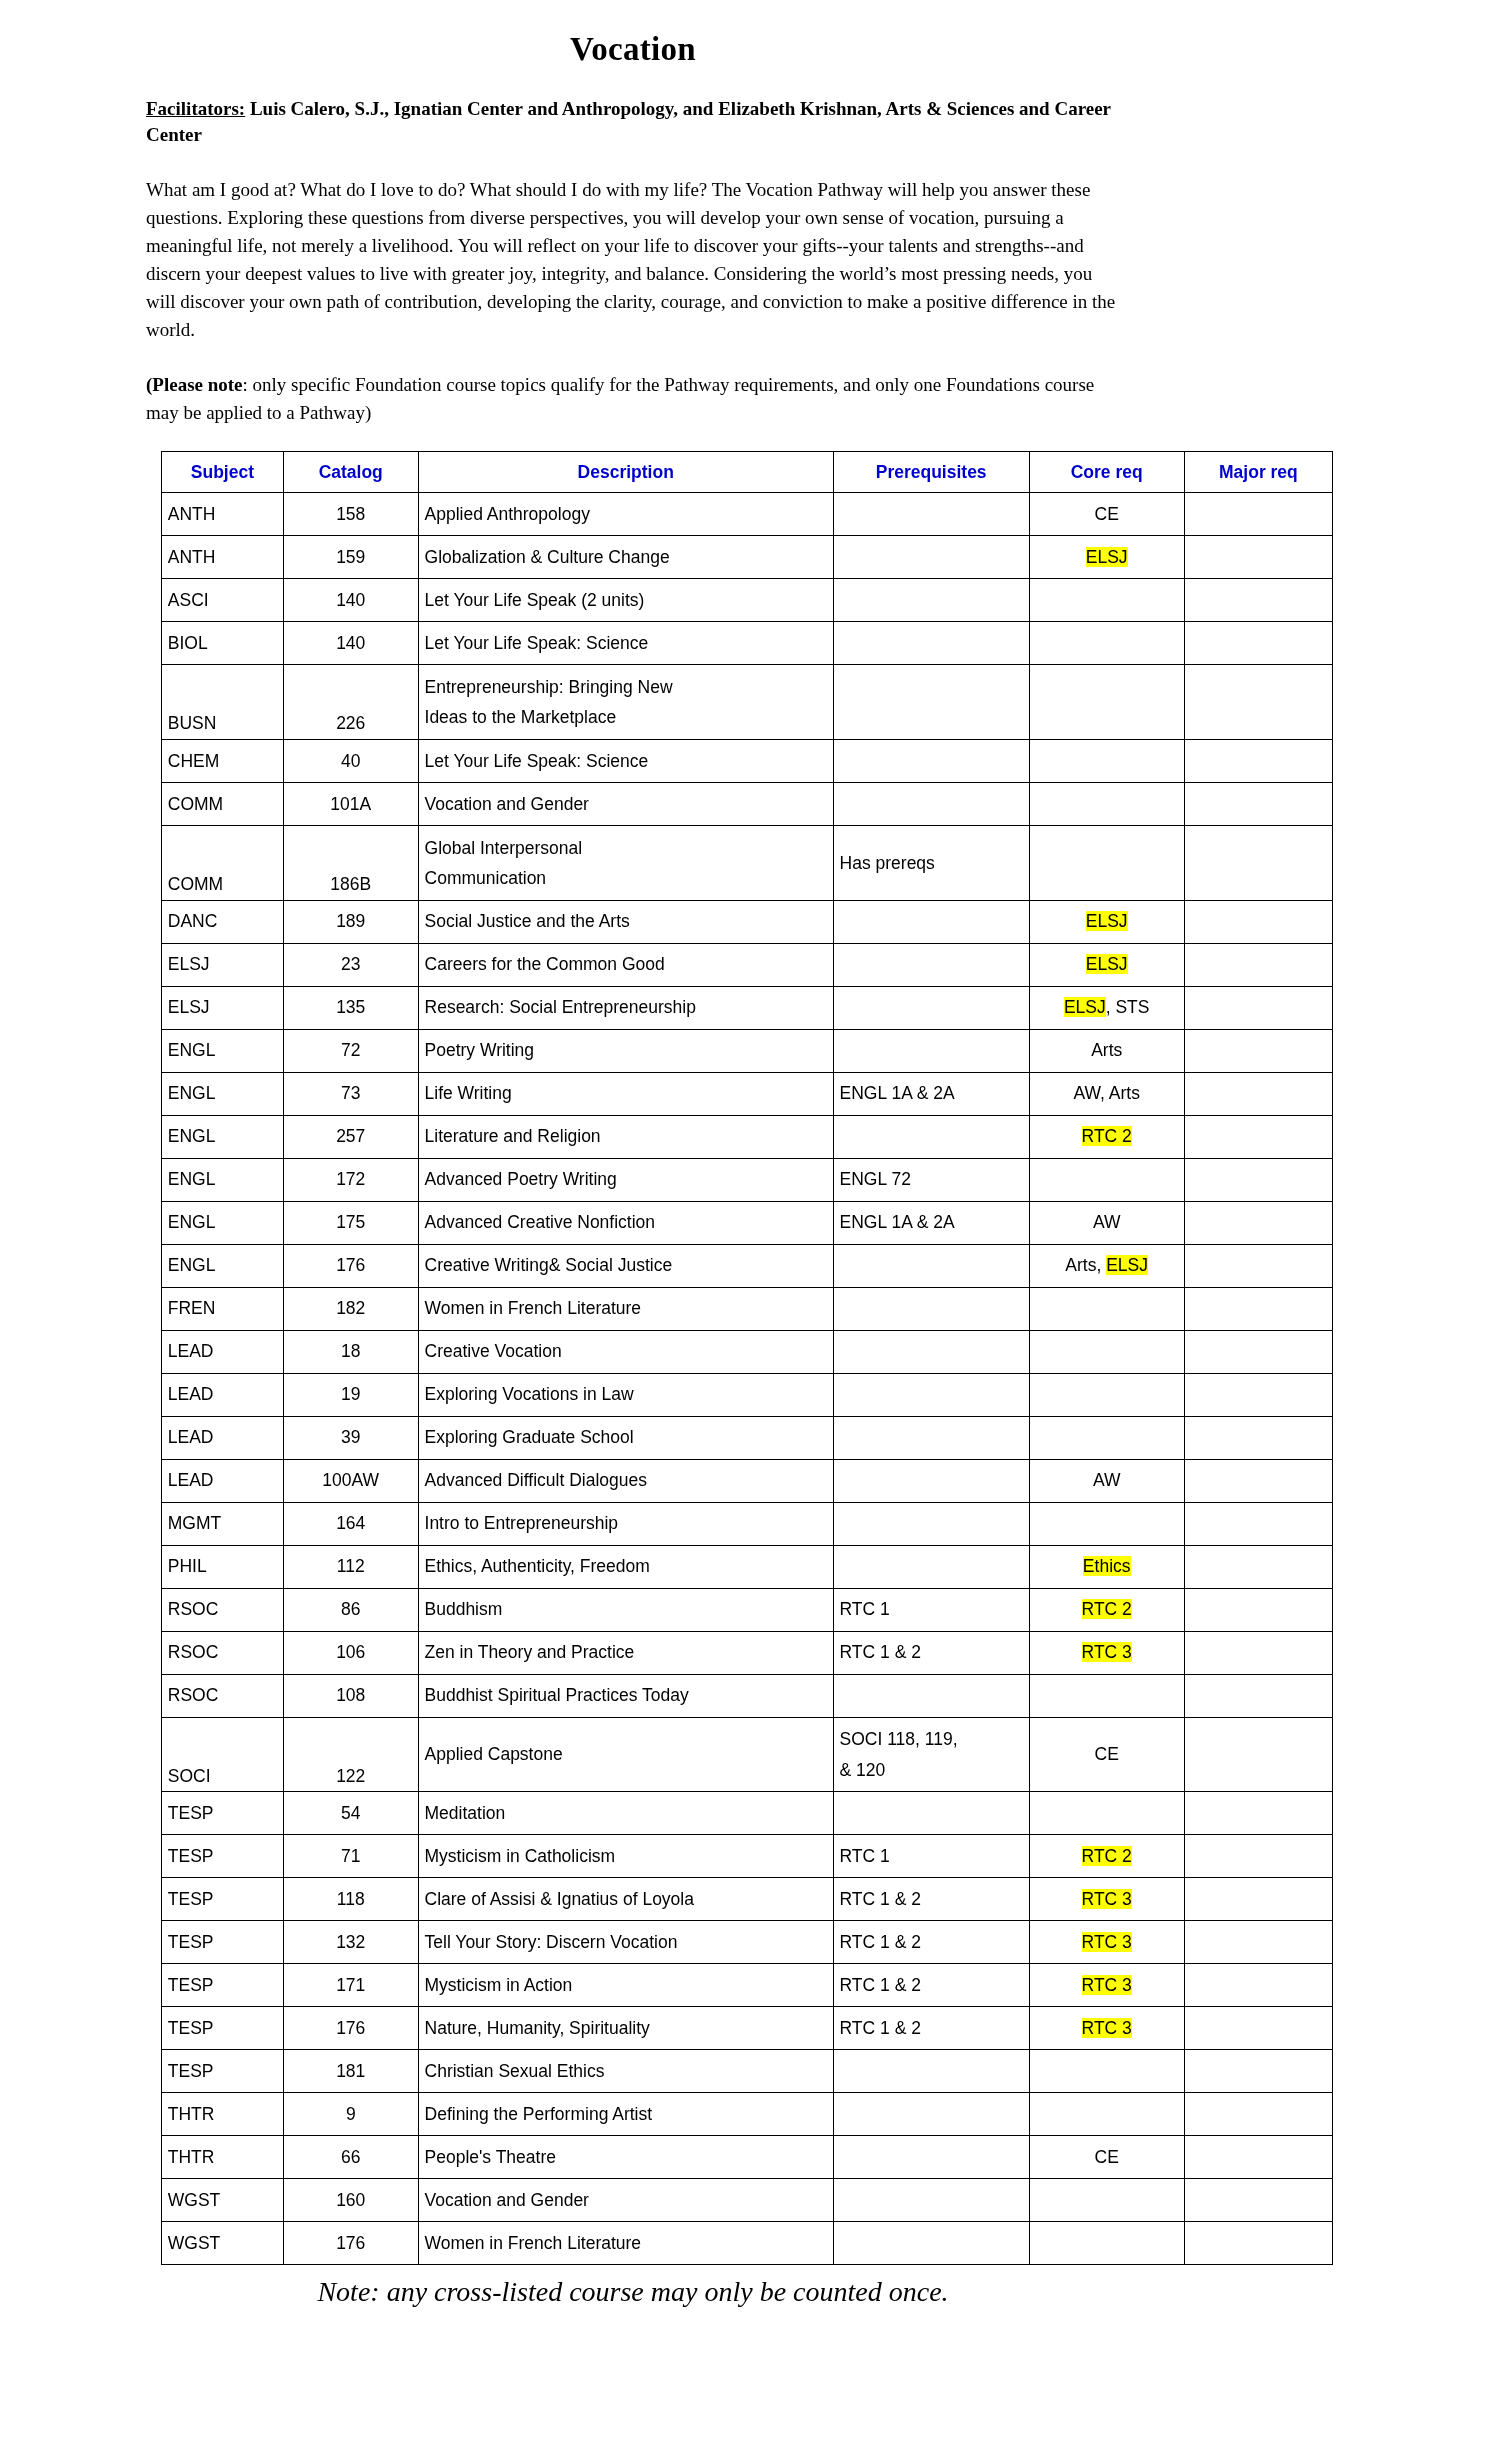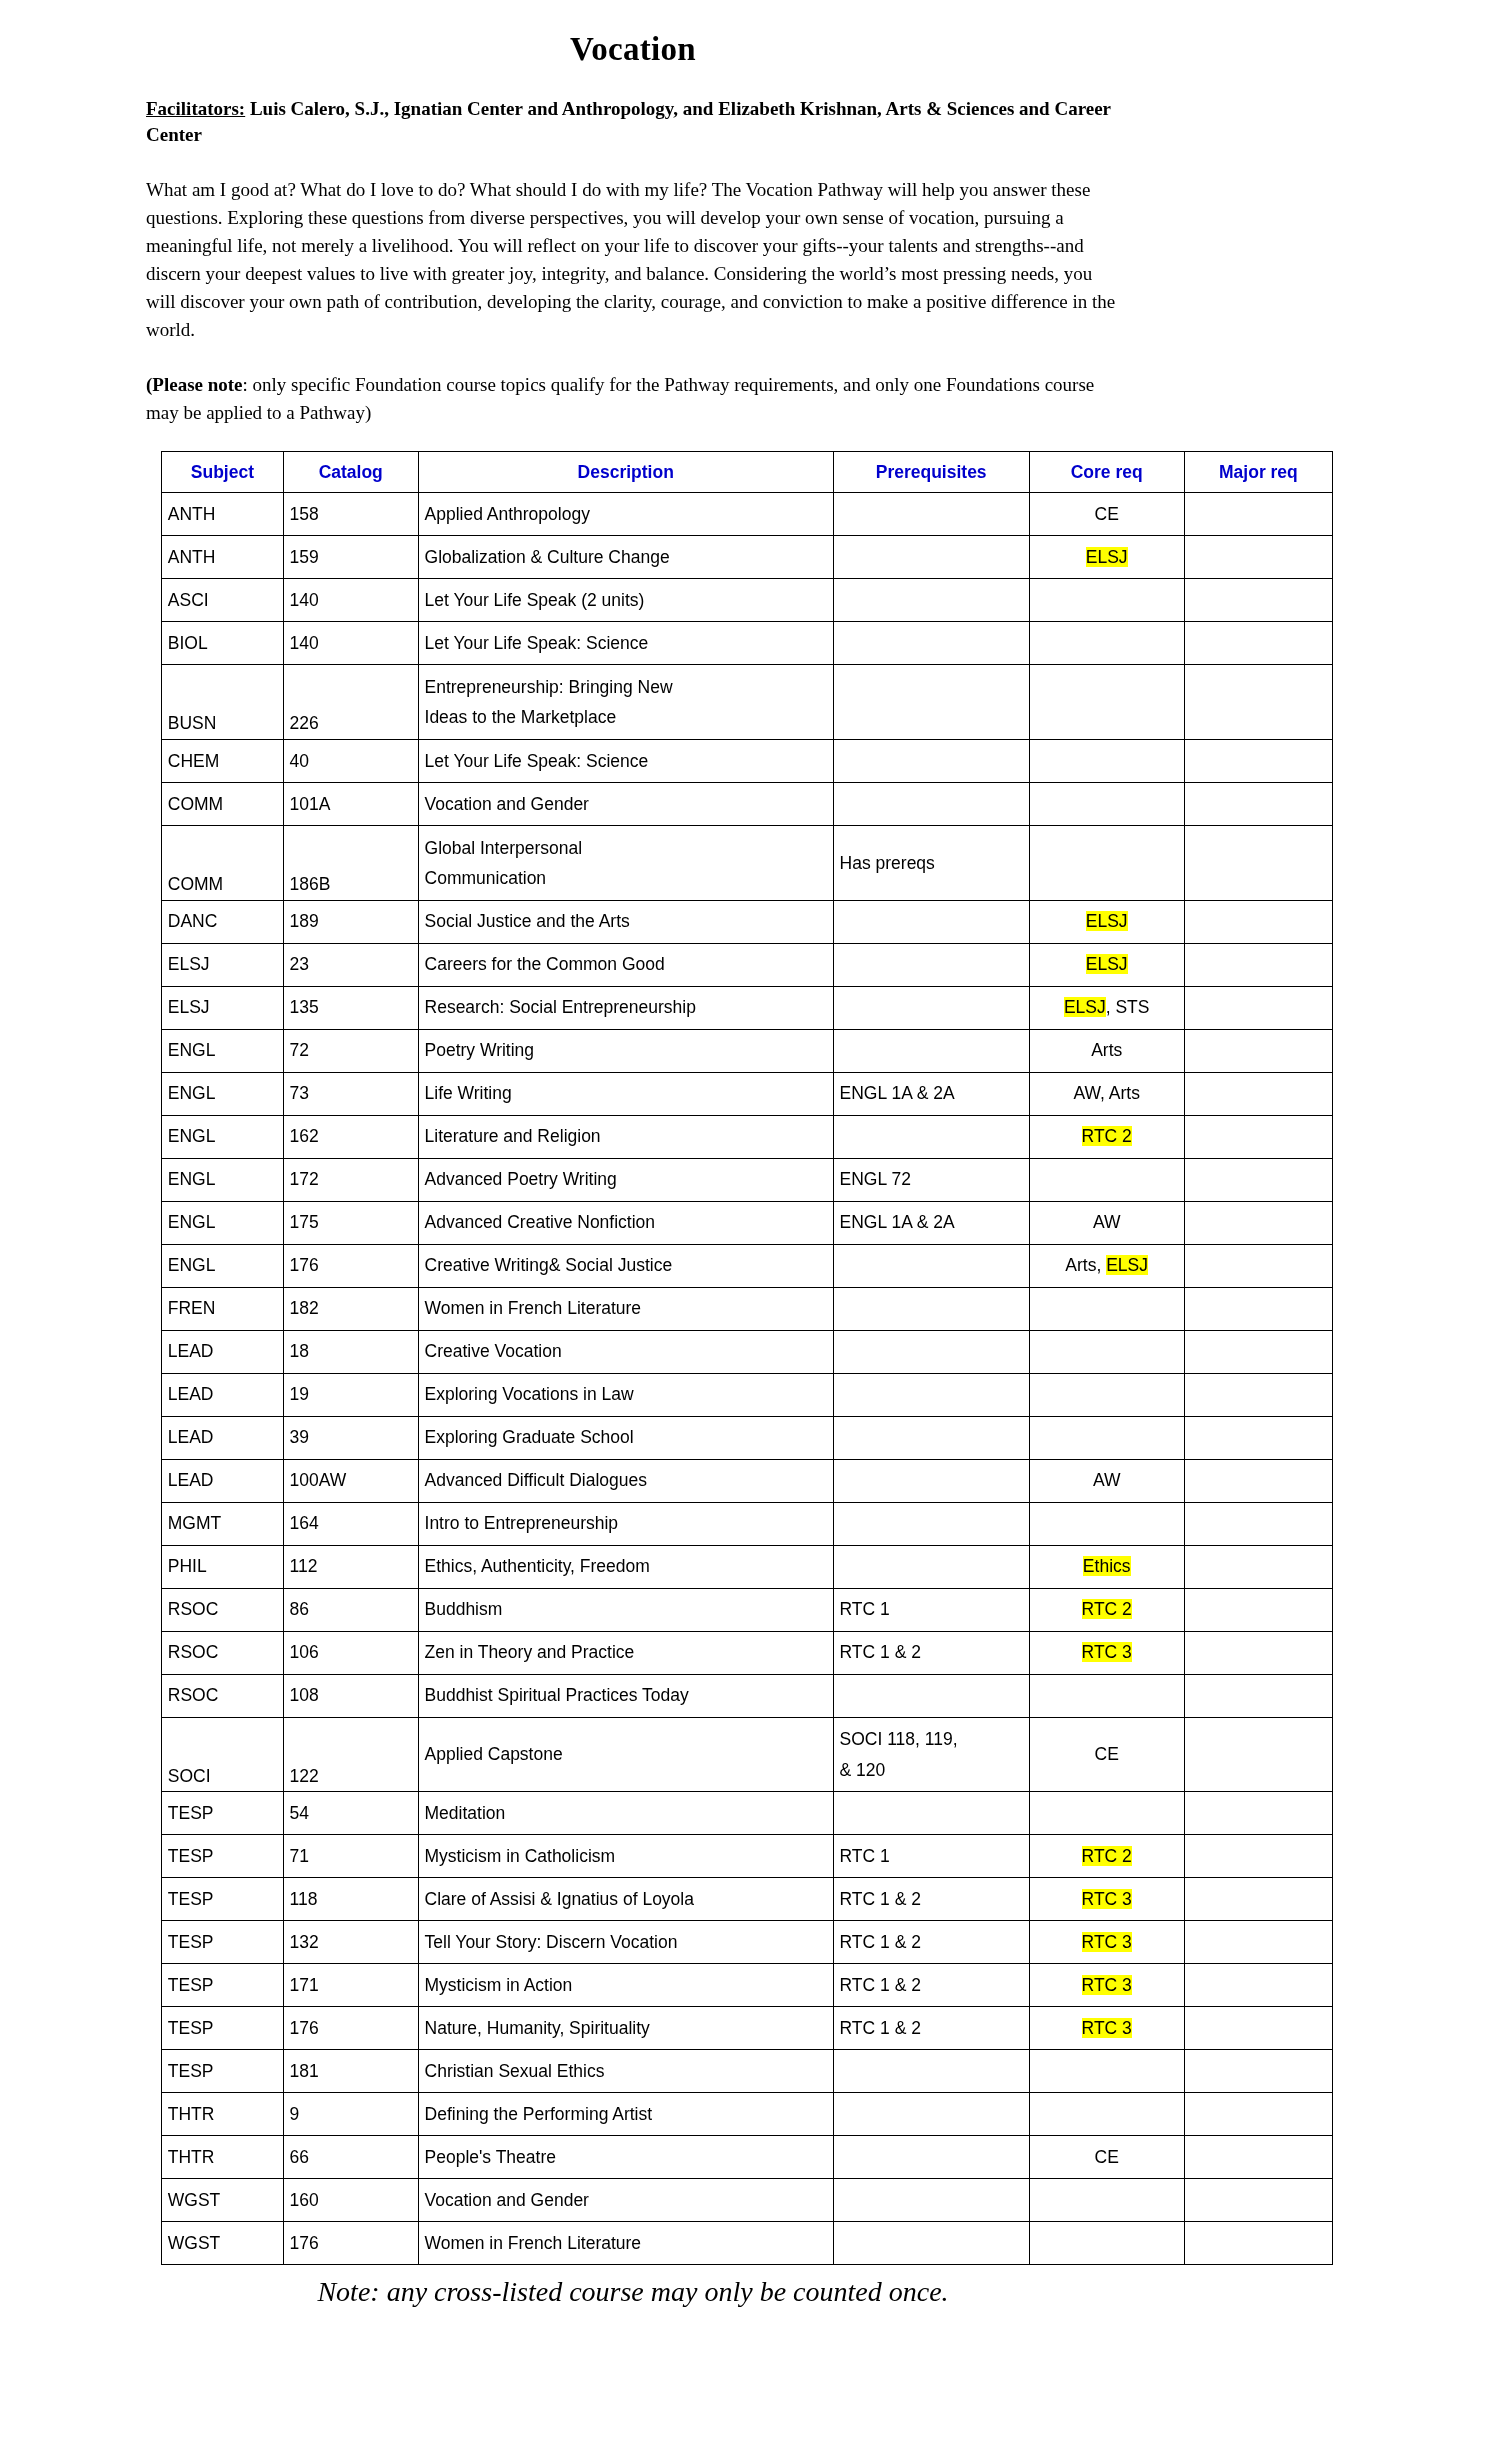--- a/index.html
+++ b/index.html
@@ -76,21 +76,21 @@
     height: 40px;
   }
   col.c-subject { width: 120px; }
   col.c-catalog { width: 133px; }
   col.c-desc    { width: 409px; }
   col.c-prereq  { width: 193px; }
   col.c-core    { width: 153px; }
   col.c-major   { width: 146px; }
 
   td.subject { text-align: left; padding-left: 9.3px; }
-  td.catalog { text-align: left; padding-right: 14px; }
+  td.catalog { text-align: center; padding-right: 14px; }
   td.desc    { text-align: left; padding-left: 11.7px; }
   td.prereq  { }
   td.core    { text-align: center; }
   td.major   { text-align: center; }
 
   tr.tall td { height: 69px; }
   tr.tall td.desc, tr.tall td.prereq {
     vertical-align: middle;
     line-height: 1.72;
   }
@@ -248,21 +248,21 @@
         <tr>
           <td class="subject">ENGL</td>
           <td class="catalog">73</td>
           <td class="desc">Life Writing</td>
           <td class="prereq">ENGL 1A &amp; 2A</td>
           <td class="core">AW, Arts</td>
           <td class="major"></td>
         </tr>
         <tr>
           <td class="subject">ENGL</td>
-          <td class="catalog">162</td>
+          <td class="catalog">257</td>
           <td class="desc">Literature and Religion</td>
           <td class="prereq"></td>
           <td class="core"><span class="hl">RTC 2</span></td>
           <td class="major"></td>
         </tr>
         <tr>
           <td class="subject">ENGL</td>
           <td class="catalog">172</td>
           <td class="desc">Advanced Poetry Writing</td>
           <td class="prereq">ENGL 72</td>

